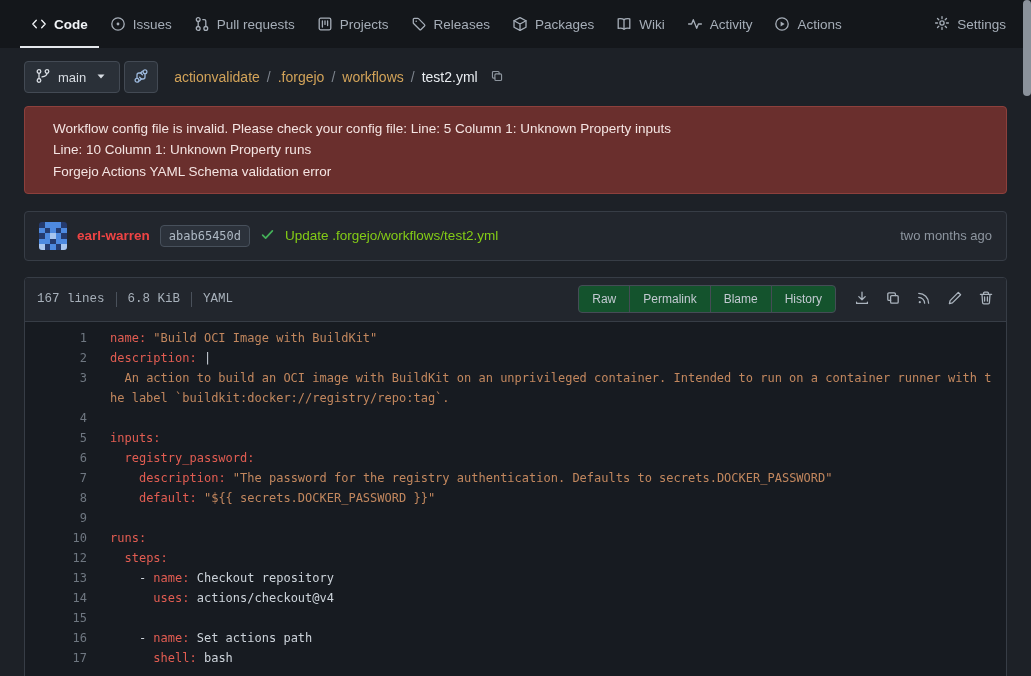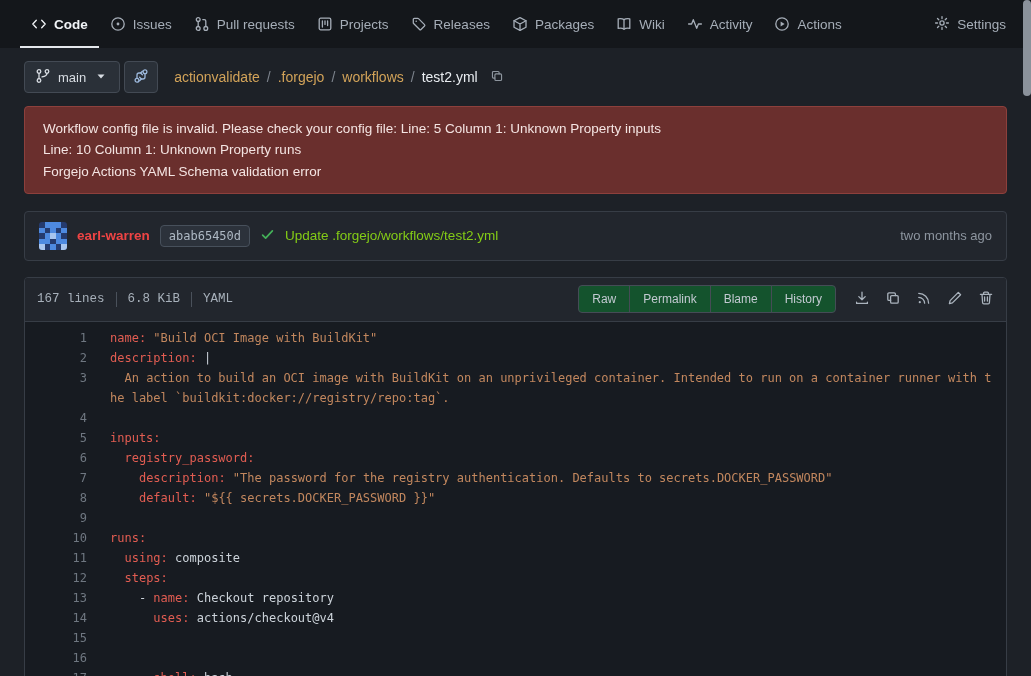--- a/index.html
+++ b/index.html
@@ -50,21 +50,21 @@
   .crumb-sep{color:#7d848d;}
   .crumb-current{color:#e9edf1;}
   .copy-path{color:#8d959e;margin-left:5px;cursor:pointer;}
   .copy-path svg{width:14px;height:14px;}
   
   .error-banner{
     margin:13px 24px 0;
     background:var(--error-bg,#6a2f2d);
     border:1px solid var(--error-border,#8d403c);
     border-radius:4px;
-    padding:11px 18px;
+    padding:11px 28px;
     font-size:13.5px;line-height:1.58;color:#f4e4e2;
   }
   
   .commit-box{
     margin:17px 24px 0;
     background:#22262d;border:1px solid #373d46;border-radius:4px;
     padding:10px 14px;
     display:flex;align-items:center;gap:10px;font-size:13.5px;
   }
   .avatar{width:28px;height:28px;border-radius:3px;overflow:hidden;flex-shrink:0;}
@@ -393,41 +393,38 @@
         </div>
         <div class="code-row">
           <span class="ln">9</span>
           <span class="ct"></span>
         </div>
         <div class="code-row">
           <span class="ln">10</span>
           <span class="ct"><span class="tok-k">runs:</span></span>
         </div>
         <div class="code-row">
-          <span class="ln">11</span>
-          <span class="ct"><span class="tok-k">  using:</span><span class="tok-p"> composite</span></span>
-        </div>
-        <div class="code-row">
           <span class="ln">12</span>
           <span class="ct"><span class="tok-k">  steps:</span></span>
         </div>
         <div class="code-row">
           <span class="ln">13</span>
           <span class="ct"><span class="tok-p">    - </span><span class="tok-k">name:</span><span class="tok-p"> Checkout repository</span></span>
         </div>
         <div class="code-row">
           <span class="ln">14</span>
           <span class="ct"><span class="tok-k">      uses:</span><span class="tok-p"> actions/checkout@v4</span></span>
         </div>
         <div class="code-row">
           <span class="ln">15</span>
           <span class="ct"></span>
         </div>
         <div class="code-row">
           <span class="ln">16</span>
+          <span class="ct"><span class="tok-p">    - </span><span class="tok-k">name:</span><span class="tok-p"> Set actions path</span></span>
         </div>
         <div class="code-row">
           <span class="ln">17</span>
           <span class="ct"><span class="tok-k">      shell:</span><span class="tok-p"> bash</span></span>
         </div>
       </div>
   </div>
 
   <div class="scrollbar">
     <div class="scroll-thumb"></div>

